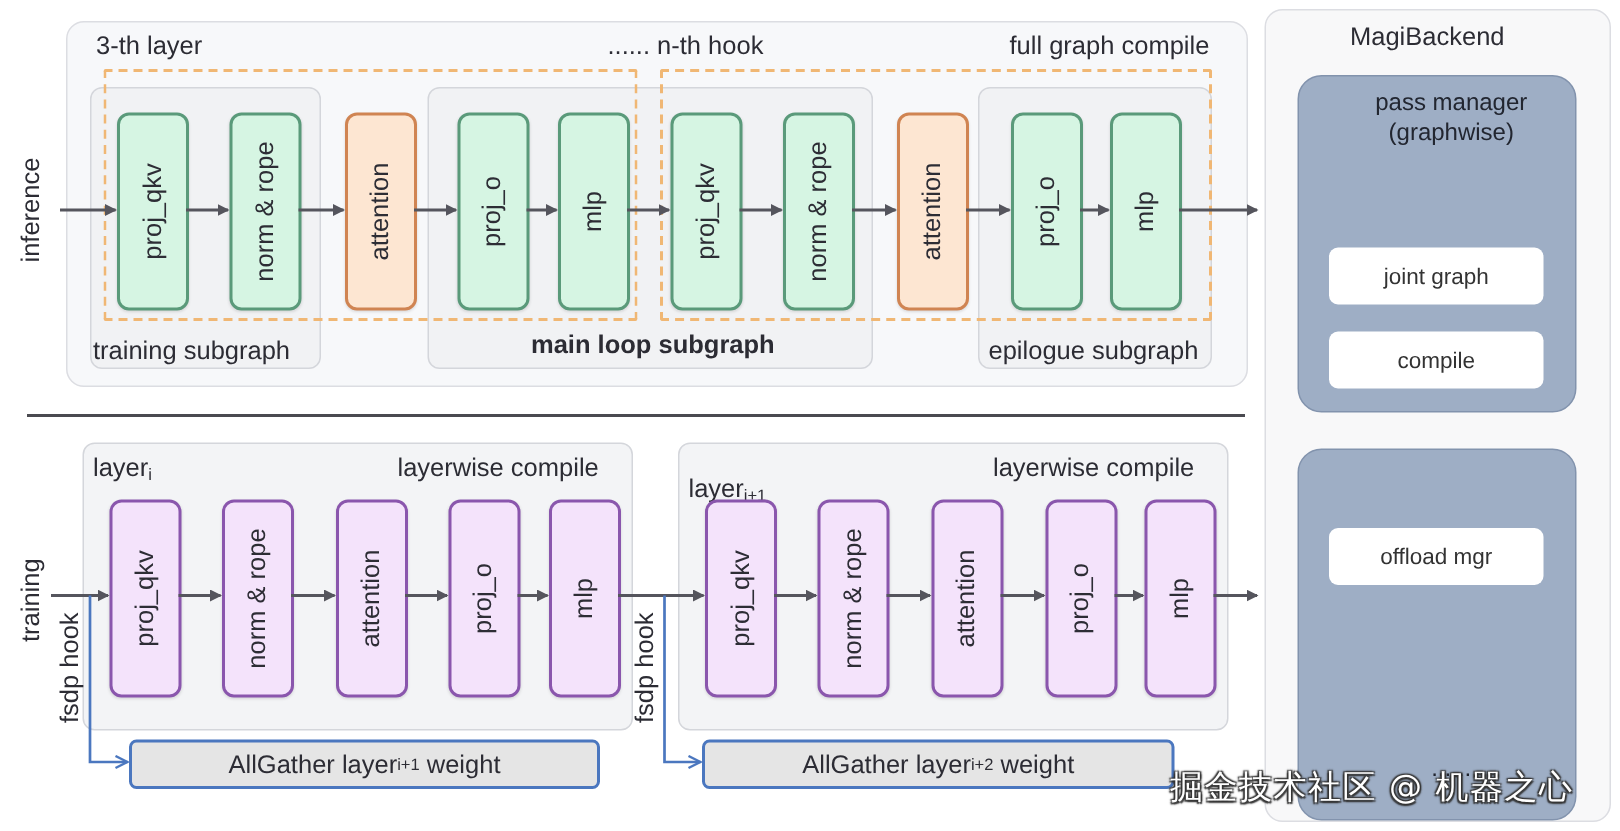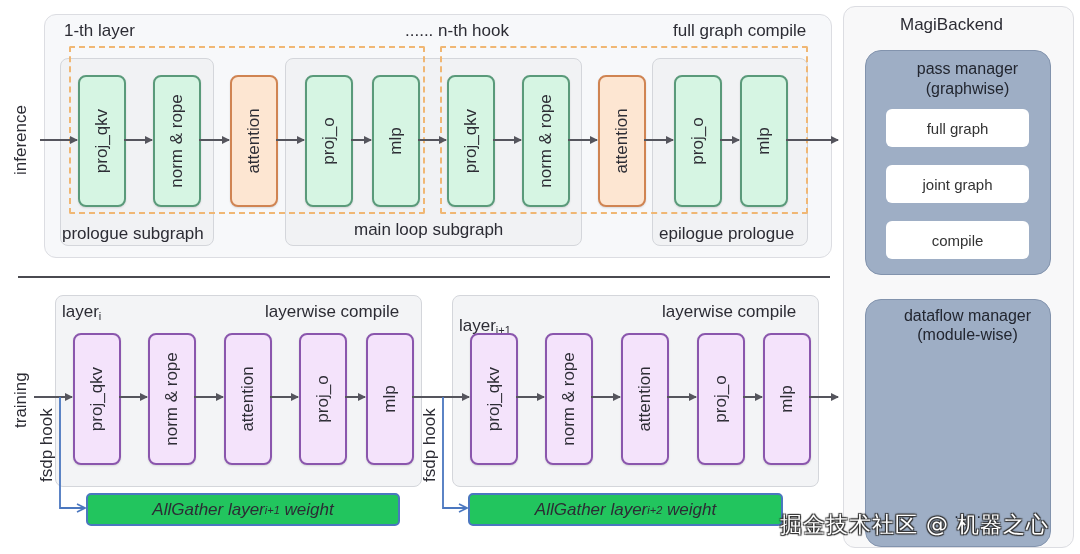--- a/index.html
+++ b/index.html
@@ -9,45 +9,45 @@
   .subg { position:absolute; background:#f1f2f4; border:1px solid #d4d6db; border-radius:8px; }
   .dash { position:absolute; border:2px dashed #f0b774; border-radius:2px; }
   .lbl { position:absolute; font-size:17px; color:#2c2c34; white-space:nowrap; line-height:1; }
   .sub { font-size:11px; vertical-align:-3px; }
   .blk { position:absolute; width:44px; height:128px; border-radius:8px; display:flex; align-items:center; justify-content:center; box-shadow:0 1px 2px rgba(0,0,0,0.12); }
   .blk span { transform:rotate(-90deg); white-space:nowrap; font-size:17px; color:#2d2d35; display:block; }
   .green { background:#d6f5e3; border:2px solid #5a9a7a; }
   .orange { background:#fde6d2; border:2px solid #d08452; }
   .purple { background:#f4e3fb; border:2px solid #8a56ad; }
   .vtext { position:absolute; transform-origin:left top; transform:rotate(-90deg); white-space:nowrap; font-size:17px; color:#2c2c34; line-height:1; }
-  .allg { position:absolute; height:29px; background:#22c55e; border:2px solid #4b77bf; border-radius:5px; display:flex; align-items:center; justify-content:center; font-size:17px; color:#2c2c34;font-style:italic; }
+  .allg { position:absolute; height:29px; background:#e5e5e5; border:2px solid #4b77bf; border-radius:5px; display:flex; align-items:center; justify-content:center; font-size:17px; color:#2c2c34; }
   .mgr { position:absolute; background:#9eaec5; border:1px solid #8293ad; border-radius:16px; }
   .mgr-title { position:absolute; left:0; right:0; text-align:center; font-size:16px; line-height:20px; color:#222630;padding-left:19px; }
   .item { position:absolute; left:20px; width:143px; height:38px; background:#ffffff; border-radius:6px; display:flex; align-items:center; justify-content:center; font-size:15px; color:#333; }
   svg.arrows { position:absolute; left:0; top:0; width:1080px; height:554px; pointer-events:none; }
   .watermark { position:absolute; left:780px; top:510px; font-size:22px; color:#ffffff; text-shadow:0 0 1px #333, 1px 1px 1px #333, -1px -1px 1px #333, 1px -1px 1px #333, -1px 1px 1px #333; white-space:nowrap; font-family:"DejaVu Sans", sans-serif; letter-spacing:1px; }
 </style>
 </head>
 <body>
 
 <div class="panel" style="left:44px; top:14px; width:786px; height:242px;"></div>
-<div class="lbl" style="left:64px; top:22px;">1-th layer</div>
+<div class="lbl" style="left:64px; top:22px;">3-th layer</div>
 <div class="lbl" style="left:405px; top:22px;">...... n-th hook</div>
 <div class="lbl" style="left:673px; top:22px;">full graph compile</div>
 
 <div class="subg" style="left:60px; top:58px; width:152px; height:186px;"></div>
 <div class="subg" style="left:285px; top:58px; width:295px; height:186px;"></div>
 <div class="subg" style="left:652px; top:58px; width:154px; height:186px;"></div>
 
 <div class="dash" style="left:69px; top:46px; width:352px; height:164px;"></div>
 <div class="dash" style="left:440px; top:46px; width:364px; height:164px;"></div>
 
-<div class="lbl" style="left:62px; top:225px;">prologue subgraph</div>
-<div class="lbl" style="left:354px; top:221px;">main loop subgraph</div>
-<div class="lbl" style="left:659px; top:225px;">epilogue prologue</div>
+<div class="lbl" style="left:62px; top:225px;">training subgraph</div>
+<div class="lbl" style="left:354px; top:221px;font-weight:bold;">main loop subgraph</div>
+<div class="lbl" style="left:659px; top:225px;">epilogue subgraph</div>
 
 <div class="vtext" style="left:12px; top:175px;">inference</div>
 
 <div class="blk green" style="left:78px; top:75px;">
     <span>proj_qkv</span>
   </div>
 <div class="blk green" style="left:153px; top:75px;">
     <span>norm &amp; rope</span>
   </div>
 <div class="blk orange" style="left:230px; top:75px;">
@@ -172,24 +172,22 @@
     <path d="M443,397 L443,508 L467,508" marker-end="url(#ahb)"></path>
   </g>
 </svg>
 
 <div class="panel" style="left:843px; top:6px; width:229px; height:540px; background:#f8f8f9;"></div>
 <div class="lbl" style="left:900px; top:16px;">MagiBackend</div>
 
 <div class="mgr" style="left:865px; top:50px; width:184px; height:223px;">
   <div class="mgr-title" style="top:8px;">pass manager</div>
   <div class="mgr-title" style="top:28px;">(graphwise)</div>
-  <div class="item" style="top:58px;">full graph</div>
   <div class="item" style="top:114px;">joint graph</div>
   <div class="item" style="top:170px;">compile</div>
 </div>
 
 <div class="mgr" style="left:865px; top:299px; width:184px; height:246px;">
-  <div class="mgr-title" style="top:6px;">dataflow manager</div>
-  <div class="mgr-title" style="top:25px;">(module-wise)</div>
+  <div class="item" style="top:52px;">offload mgr</div>
   <div class="mgr-title" style="top:203px;">......</div>
 </div>
 
 <div class="watermark">掘金技术社区 @ 机器之心</div>
 
 </body></html>

